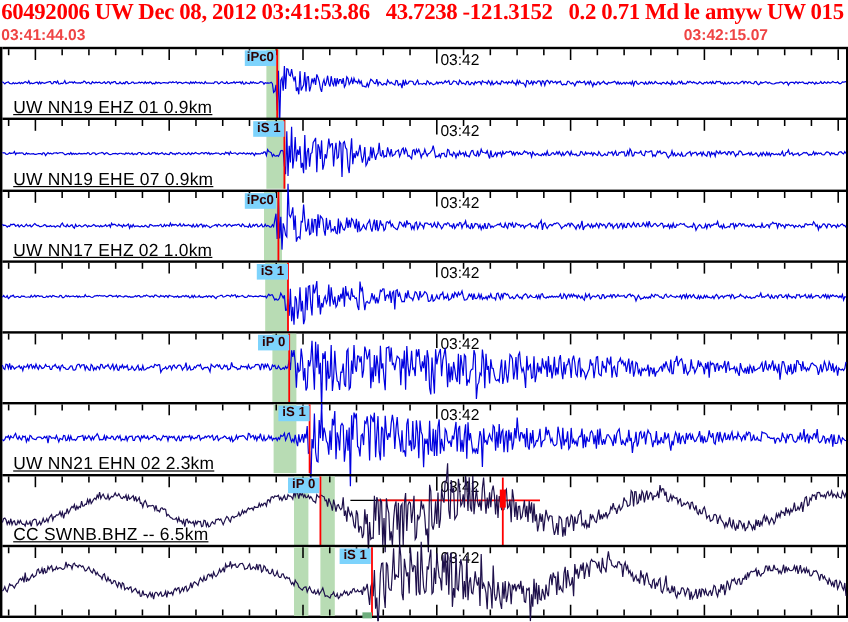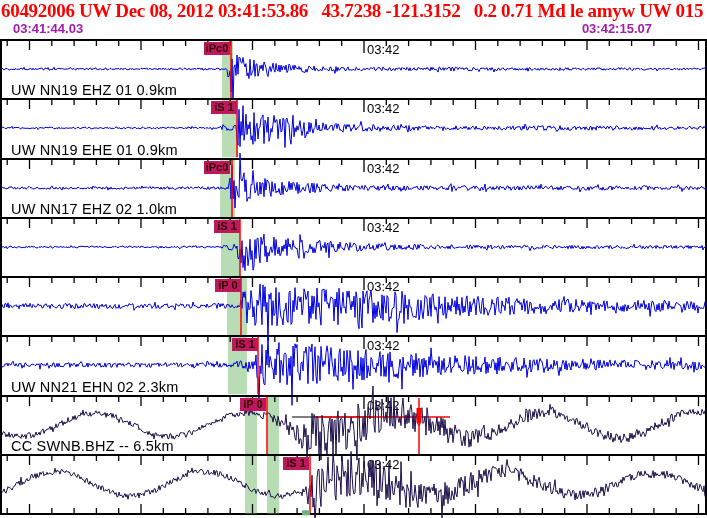--- a/index.html
+++ b/index.html
@@ -4,34 +4,34 @@
 <style>
   html,body{margin:0;padding:0;background:#fff;}
   .screen{position:relative;width:707px;height:518px;background:#fff;overflow:hidden;
           font-family:"Liberation Sans",sans-serif;}
   .title-row{position:absolute;left:0;top:0;width:707px;height:22px;display:flex;
              justify-content:flex-start;align-items:flex-start;}
   .title-main{font-family:"Liberation Serif",serif;font-weight:bold;font-size:19px;
               color:#f00;white-space:pre;padding-left:1px;letter-spacing:-0.3px;line-height:21px;}
   .title-right{font-family:"Liberation Serif",serif;font-weight:bold;font-size:19px;
                color:#f00;padding-right:5px;line-height:21px;}
-  .time-row{position:absolute;left:12px;top:21px;width:654px;height:17px;display:flex;
-            justify-content:space-between;font-size:13px;font-weight:bold;color:#a21caf;}
+  .time-row{position:absolute;left:0;top:21px;width:654px;height:17px;display:flex;
+            justify-content:space-between;font-size:13px;font-weight:bold;color:#ef4444;}
   .time-start{padding-left:1px;} .time-end{padding-right:14px;}
   .traces{position:absolute;left:0;top:39px;width:707px;height:476px;
           border-left:2px solid #000;border-right:2px solid #000;border-bottom:2px solid #000;
           box-sizing:border-box;background:#fff;}
   .trace-row{position:relative;width:703px;height:59.3px;border-top:2px solid #000;
              box-sizing:border-box;}
   .wave-svg{position:absolute;left:0;top:0;overflow:visible;display:block;}
-  .pick-box{position:absolute;top:1px;height:13px;background:#be185d;color:#2e0000;
+  .pick-box{position:absolute;top:1px;height:13px;background:#7dd3fc;color:#2e0000;
             font-size:11px;font-weight:bold;line-height:13px;text-align:center;
             white-space:pre;z-index:5;}
   .trace-label{position:absolute;left:9px;bottom:0px;font-size:14.5px;color:#000;
-               letter-spacing:0.2px;z-index:4;white-space:pre;}
+               text-decoration:underline;letter-spacing:0.2px;z-index:4;white-space:pre;}
   .bottom-ruler{position:absolute;left:0;bottom:0;overflow:visible;z-index:6;}
 </style>
 </head>
 <body>
 
 <div class="screen">
   <div class="title-row">
     <span class="title-main">60492006 UW Dec 08, 2012 03:41:53.86   43.7238 -121.3152   0.2 0.71 Md le amyw UW 01</span>
     <span class="title-right">5</span>
   </div>
@@ -115,21 +115,21 @@
           <line x1="607.3" y1="0" x2="607.3" y2="5" stroke="#000" stroke-width="1.3"></line>
           <line x1="629.6" y1="0" x2="629.6" y2="5" stroke="#000" stroke-width="1.3"></line>
           <line x1="651.9000000000001" y1="0" x2="651.9000000000001" y2="5" stroke="#000" stroke-width="1.3"></line>
           <line x1="674.2" y1="0" x2="674.2" y2="5" stroke="#000" stroke-width="1.3"></line>
           <line x1="696.5" y1="0" x2="696.5" y2="9" stroke="#000" stroke-width="1.3"></line>
           <text x="365" y="13" font-size="13" font-family="Liberation Sans, sans-serif" fill="#000">03:42</text>
           <polyline points="0,27.2 1,27.4 2,27.4 3,28.5 4,28.7 5,28.1 6,27.3 7,28.0 8,27.6 9,27.7 10,26.3 11,28.7 12,27.4 13,27.8 14,27.4 15,27.6 16,27.4 17,27.5 18,28.7 19,28.9 20,27.4 21,28.3 22,27.8 23,28.5 24,28.2 25,28.3 26,28.1 27,28.7 28,28.6 29,28.3 30,28.0 31,28.1 32,28.0 33,28.8 34,27.3 35,27.7 36,29.6 37,28.3 38,27.2 39,28.1 40,27.6 41,28.2 42,28.3 43,27.4 44,27.5 45,27.2 46,27.9 47,27.5 48,27.2 49,27.3 50,27.2 51,27.8 52,28.8 53,28.8 54,28.2 55,27.9 56,28.6 57,27.1 58,28.7 59,27.7 60,28.5 61,27.9 62,28.6 63,28.2 64,27.7 65,28.2 66,28.1 67,28.3 68,27.9 69,28.0 70,28.2 71,27.3 72,27.5 73,28.8 74,28.6 75,27.6 76,27.3 77,27.6 78,28.9 79,28.3 80,27.9 81,27.5 82,27.5 83,27.1 84,27.5 85,28.7 86,27.7 87,27.2 88,27.9 89,28.7 90,28.8 91,28.5 92,28.0 93,28.1 94,27.9 95,28.0 96,28.6 97,28.0 98,27.7 99,27.7 100,28.3 101,28.2 102,28.8 103,27.3 104,28.1 105,27.4 106,28.2 107,28.4 108,27.4 109,28.9 110,28.3 111,28.3 112,28.7 113,27.5 114,27.1 115,27.1 116,28.7 117,27.5 118,28.4 119,28.7 120,28.6 121,28.2 122,27.3 123,28.7 124,28.5 125,27.3 126,27.5 127,27.1 128,28.4 129,27.5 130,28.7 131,28.0 132,27.9 133,27.1 134,28.2 135,28.8 136,27.8 137,28.5 138,28.6 139,28.8 140,27.1 141,27.3 142,28.3 143,28.0 144,28.8 145,27.7 146,28.1 147,27.3 148,27.5 149,28.4 150,28.8 151,27.8 152,27.8 153,28.8 154,28.3 155,27.2 156,28.1 157,28.9 158,27.4 159,28.1 160,27.8 161,27.1 162,27.7 163,28.0 164,28.4 165,27.9 166,27.2 167,27.3 168,28.3 169,27.2 170,27.2 171,28.2 172,27.1 173,28.8 174,27.8 175,28.4 176,28.0 177,27.8 178,27.4 179,27.7 180,27.6 181,28.3 182,28.8 183,27.8 184,27.9 185,28.7 186,26.8 187,27.7 188,27.2 189,28.9 190,26.4 191,27.9 192,27.9 193,27.5 194,27.4 195,28.1 196,28.7 197,27.7 198,27.4 199,27.7 200,28.1 201,27.3 202,28.0 203,28.6 204,27.6 205,28.2 206,27.7 207,28.7 208,27.3 209,28.1 210,29.7 211,27.7 212,28.4 213,28.1 214,28.3 215,28.3 216,27.4 217,27.9 218,26.6 219,26.7 220,29.6 221,24.7 222,26.2 223,26.7 224,27.2 225,30.3 226,28.6 227,30.0 228,30.1 229,29.5 230,30.3 231,28.3 232,25.7 233,25.4 234,26.0 235,38.3 236,45.2 237,9.3 238,46.6 239,21.5 240,35.3 241,5.7 242,40.3 243,31.0 244,14.1 245,34.5 246,24.6 247,29.0 248,21.8 249,39.8 250,35.7 251,44.3 252,12.6 253,41.4 254,26.8 255,23.3 256,39.0 257,28.0 258,27.2 259,18.7 260,17.2 261,14.9 262,43.6 263,20.2 264,23.0 265,32.4 266,17.0 267,41.4 268,37.0 269,28.4 270,32.1 271,24.3 272,15.4 273,22.5 274,20.0 275,19.8 276,38.7 277,25.5 278,19.1 279,32.1 280,31.1 281,18.2 282,19.8 283,47.5 284,19.2 285,18.0 286,23.1 287,24.4 288,38.6 289,44.2 290,27.9 291,15.3 292,36.8 293,27.6 294,31.8 295,25.8 296,30.2 297,26.1 298,20.7 299,29.6 300,35.5 301,30.6 302,22.6 303,37.9 304,36.0 305,31.5 306,33.9 307,22.3 308,31.9 309,22.9 310,28.8 311,33.2 312,28.8 313,27.7 314,19.0 315,29.3 316,30.0 317,25.0 318,31.0 319,29.8 320,30.4 321,22.8 322,26.7 323,29.6 324,24.3 325,30.1 326,29.2 327,28.8 328,26.1 329,25.8 330,25.0 331,30.5 332,27.9 333,24.4 334,23.4 335,28.6 336,23.8 337,26.0 338,30.3 339,29.6 340,30.9 341,32.2 342,25.3 343,24.7 344,29.2 345,24.5 346,26.8 347,24.5 348,27.2 349,31.3 350,28.3 351,28.4 352,24.4 353,27.8 354,30.1 355,27.9 356,27.7 357,26.3 358,25.2 359,21.4 360,26.0 361,31.1 362,30.0 363,30.6 364,28.5 365,31.2 366,27.9 367,28.0 368,27.7 369,30.5 370,30.7 371,24.6 372,25.2 373,29.0 374,28.6 375,30.1 376,26.8 377,27.9 378,31.3 379,28.0 380,29.5 381,26.1 382,28.7 383,27.9 384,27.2 385,29.9 386,26.9 387,30.0 388,29.8 389,30.7 390,27.9 391,25.7 392,25.4 393,28.7 394,29.5 395,29.9 396,25.5 397,30.0 398,28.3 399,24.3 400,26.8 401,27.1 402,27.3 403,27.8 404,25.6 405,29.2 406,32.1 407,25.4 408,30.6 409,30.5 410,28.9 411,27.2 412,30.2 413,27.3 414,27.9 415,27.0 416,30.3 417,26.3 418,28.4 419,27.7 420,26.5 421,26.8 422,26.9 423,25.9 424,26.3 425,29.0 426,26.8 427,29.3 428,27.2 429,26.7 430,28.7 431,27.3 432,28.6 433,28.6 434,27.5 435,25.9 436,26.9 437,26.6 438,28.3 439,27.3 440,27.2 441,30.7 442,26.6 443,28.1 444,29.5 445,28.4 446,28.1 447,29.3 448,29.3 449,29.7 450,28.1 451,29.4 452,27.6 453,29.4 454,25.9 455,29.3 456,29.4 457,28.9 458,27.5 459,27.3 460,28.8 461,28.4 462,26.5 463,28.4 464,26.3 465,28.2 466,29.7 467,27.2 468,29.5 469,28.4 470,26.9 471,26.2 472,27.6 473,29.5 474,26.1 475,28.9 476,28.4 477,29.1 478,28.3 479,29.8 480,29.7 481,29.3 482,26.3 483,26.6 484,28.7 485,29.3 486,26.8 487,28.4 488,27.4 489,27.8 490,28.4 491,27.1 492,29.6 493,27.3 494,28.1 495,28.9 496,29.5 497,26.3 498,27.9 499,29.7 500,29.8 501,29.2 502,28.1 503,29.4 504,29.5 505,26.7 506,27.3 507,27.5 508,26.5 509,29.4 510,27.8 511,25.9 512,29.5 513,29.4 514,27.1 515,27.4 516,26.5 517,27.0 518,26.5 519,30.1 520,29.8 521,26.0 522,28.9 523,24.1 524,25.9 525,30.0 526,29.7 527,26.8 528,27.0 529,27.4 530,27.6 531,27.2 532,25.8 533,28.7 534,29.4 535,29.8 536,25.9 537,26.5 538,26.7 539,26.6 540,25.9 541,25.8 542,30.3 543,28.9 544,30.3 545,28.4 546,26.0 547,27.2 548,25.8 549,28.1 550,27.9 551,26.8 552,27.0 553,27.5 554,30.0 555,31.5 556,30.0 557,29.2 558,25.7 559,29.7 560,27.7 561,29.9 562,29.4 563,27.7 564,28.8 565,29.9 566,27.3 567,30.2 568,30.0 569,30.0 570,28.3 571,27.6 572,27.0 573,26.3 574,29.7 575,27.5 576,27.8 577,27.0 578,26.9 579,29.4 580,28.0 581,28.1 582,26.9 583,29.7 584,26.8 585,28.8 586,29.3 587,30.1 588,26.6 589,26.5 590,30.2 591,27.0 592,28.6 593,27.4 594,30.2 595,25.8 596,26.9 597,28.0 598,25.9 599,28.2 600,27.6 601,27.2 602,26.5 603,28.2 604,29.0 605,26.4 606,26.5 607,28.6 608,26.5 609,26.4 610,28.1 611,30.3 612,28.5 613,28.9 614,25.9 615,26.0 616,26.9 617,29.1 618,28.8 619,28.7 620,28.2 621,28.0 622,27.2 623,29.3 624,27.0 625,29.2 626,28.9 627,28.3 628,27.4 629,28.6 630,30.4 631,29.3 632,27.4 633,29.7 634,26.9 635,28.5 636,29.6 637,27.0 638,29.3 639,27.4 640,29.9 641,27.8 642,28.0 643,28.8 644,28.6 645,28.2 646,28.9 647,28.0 648,29.3 649,28.2 650,26.2 651,29.9 652,29.8 653,27.1 654,27.0 655,24.9 656,28.5 657,28.1 658,27.3 659,29.5 660,28.5 661,28.5 662,28.3 663,27.5 664,29.7 665,28.9 666,28.6 667,27.7 668,27.1 669,27.5 670,27.1 671,28.1 672,29.5 673,28.6 674,29.2 675,28.5 676,26.4 677,29.0 678,27.1 679,28.5 680,27.4 681,27.9 682,27.5 683,28.7 684,29.1 685,29.0 686,27.5 687,26.5 688,26.7 689,27.4 690,29.1 691,27.3 692,28.1 693,27.6 694,28.9 695,28.9 696,29.1 697,27.0 698,26.5 699,26.6 700,27.7 701,28.3 702,26.4 703,27.9" fill="none" stroke="#0000e0" stroke-width="1"></polyline>
           <line x1="235" y1="0" x2="235" y2="57.3" stroke="#ff0000" stroke-width="1.5"></line>
         </svg>
         <div class="pick-box" style="left: 209px; width: 26px;">iS 1</div>
-        <div class="trace-label">UW NN19 EHE 01 0.9km</div>
+        <div class="trace-label">UW NN19 EHE 07 0.9km</div>
       </div>
       <div class="trace-row">
         <svg class="wave-svg" width="703" height="57.3">
           <rect x="218" y="0" width="15" height="57.3" fill="#b8dcb4"></rect>
           <line x1="5.199999999999989" y1="0" x2="5.199999999999989" y2="5" stroke="#000" stroke-width="1.3"></line>
           <line x1="27.5" y1="0" x2="27.5" y2="9" stroke="#000" stroke-width="1.3"></line>
           <line x1="49.80000000000001" y1="0" x2="49.80000000000001" y2="5" stroke="#000" stroke-width="1.3"></line>
           <line x1="72.09999999999997" y1="0" x2="72.09999999999997" y2="5" stroke="#000" stroke-width="1.3"></line>
           <line x1="94.39999999999998" y1="0" x2="94.39999999999998" y2="5" stroke="#000" stroke-width="1.3"></line>
           <line x1="116.69999999999999" y1="0" x2="116.69999999999999" y2="5" stroke="#000" stroke-width="1.3"></line>

